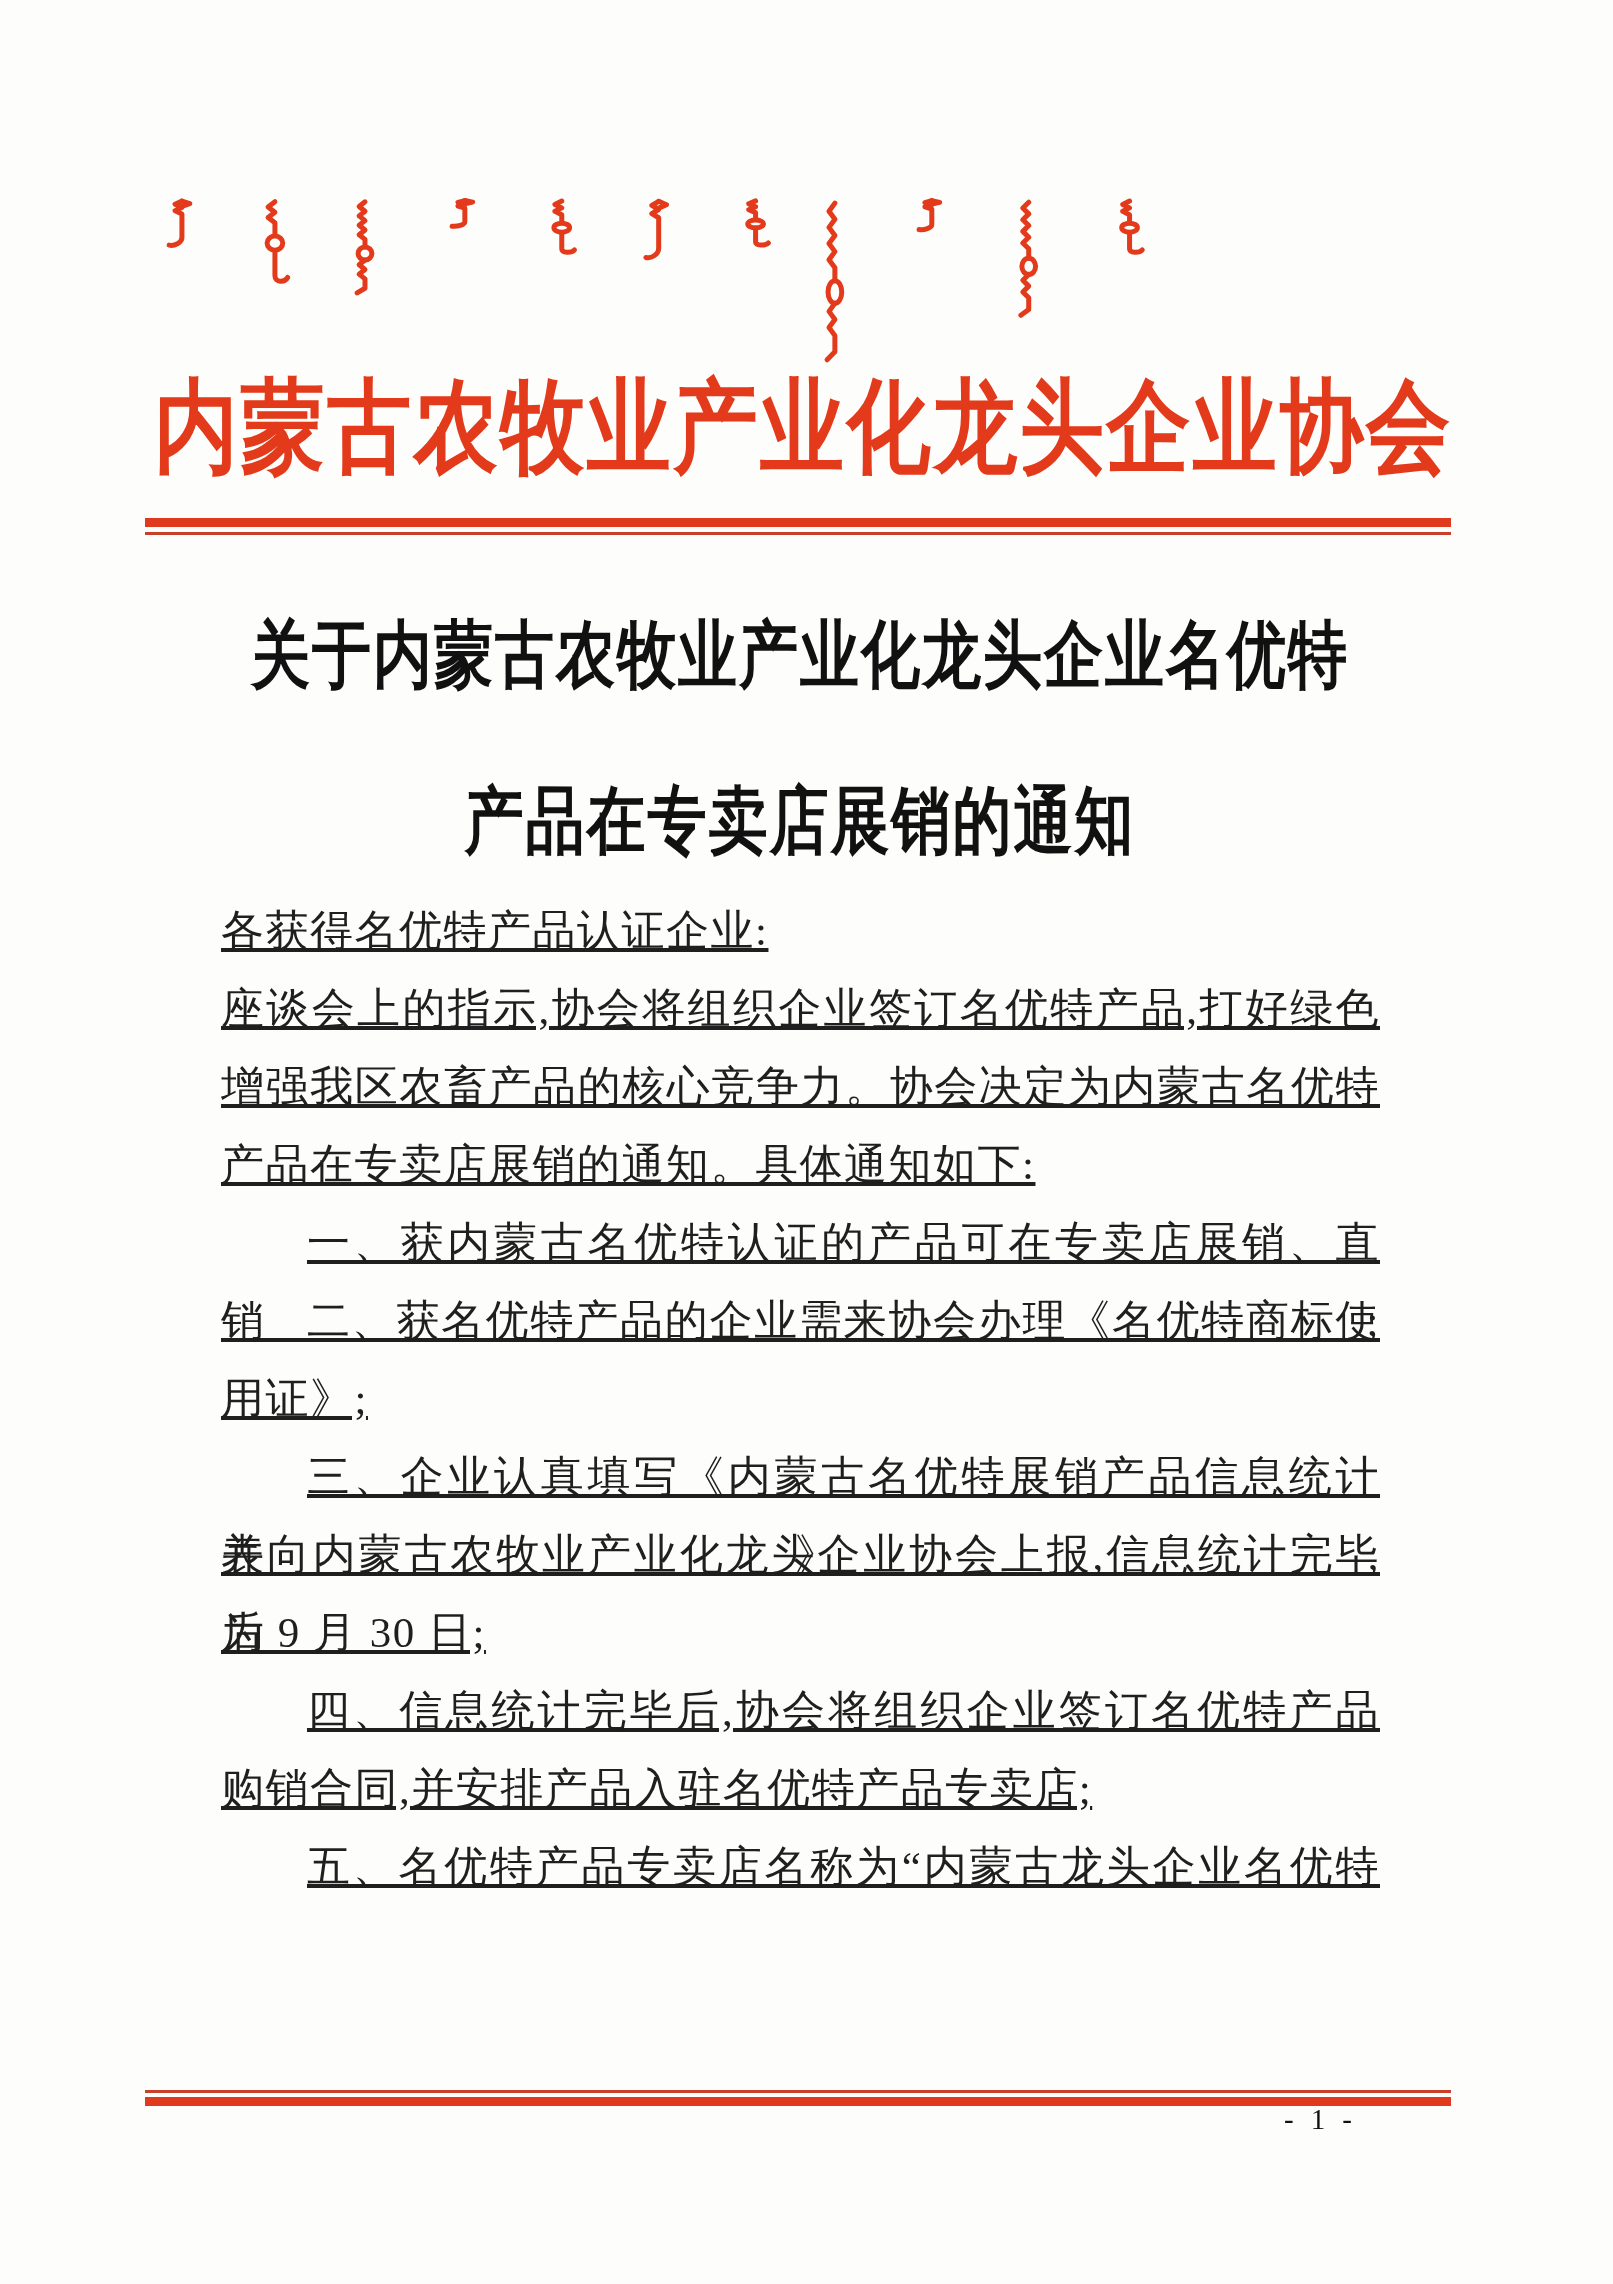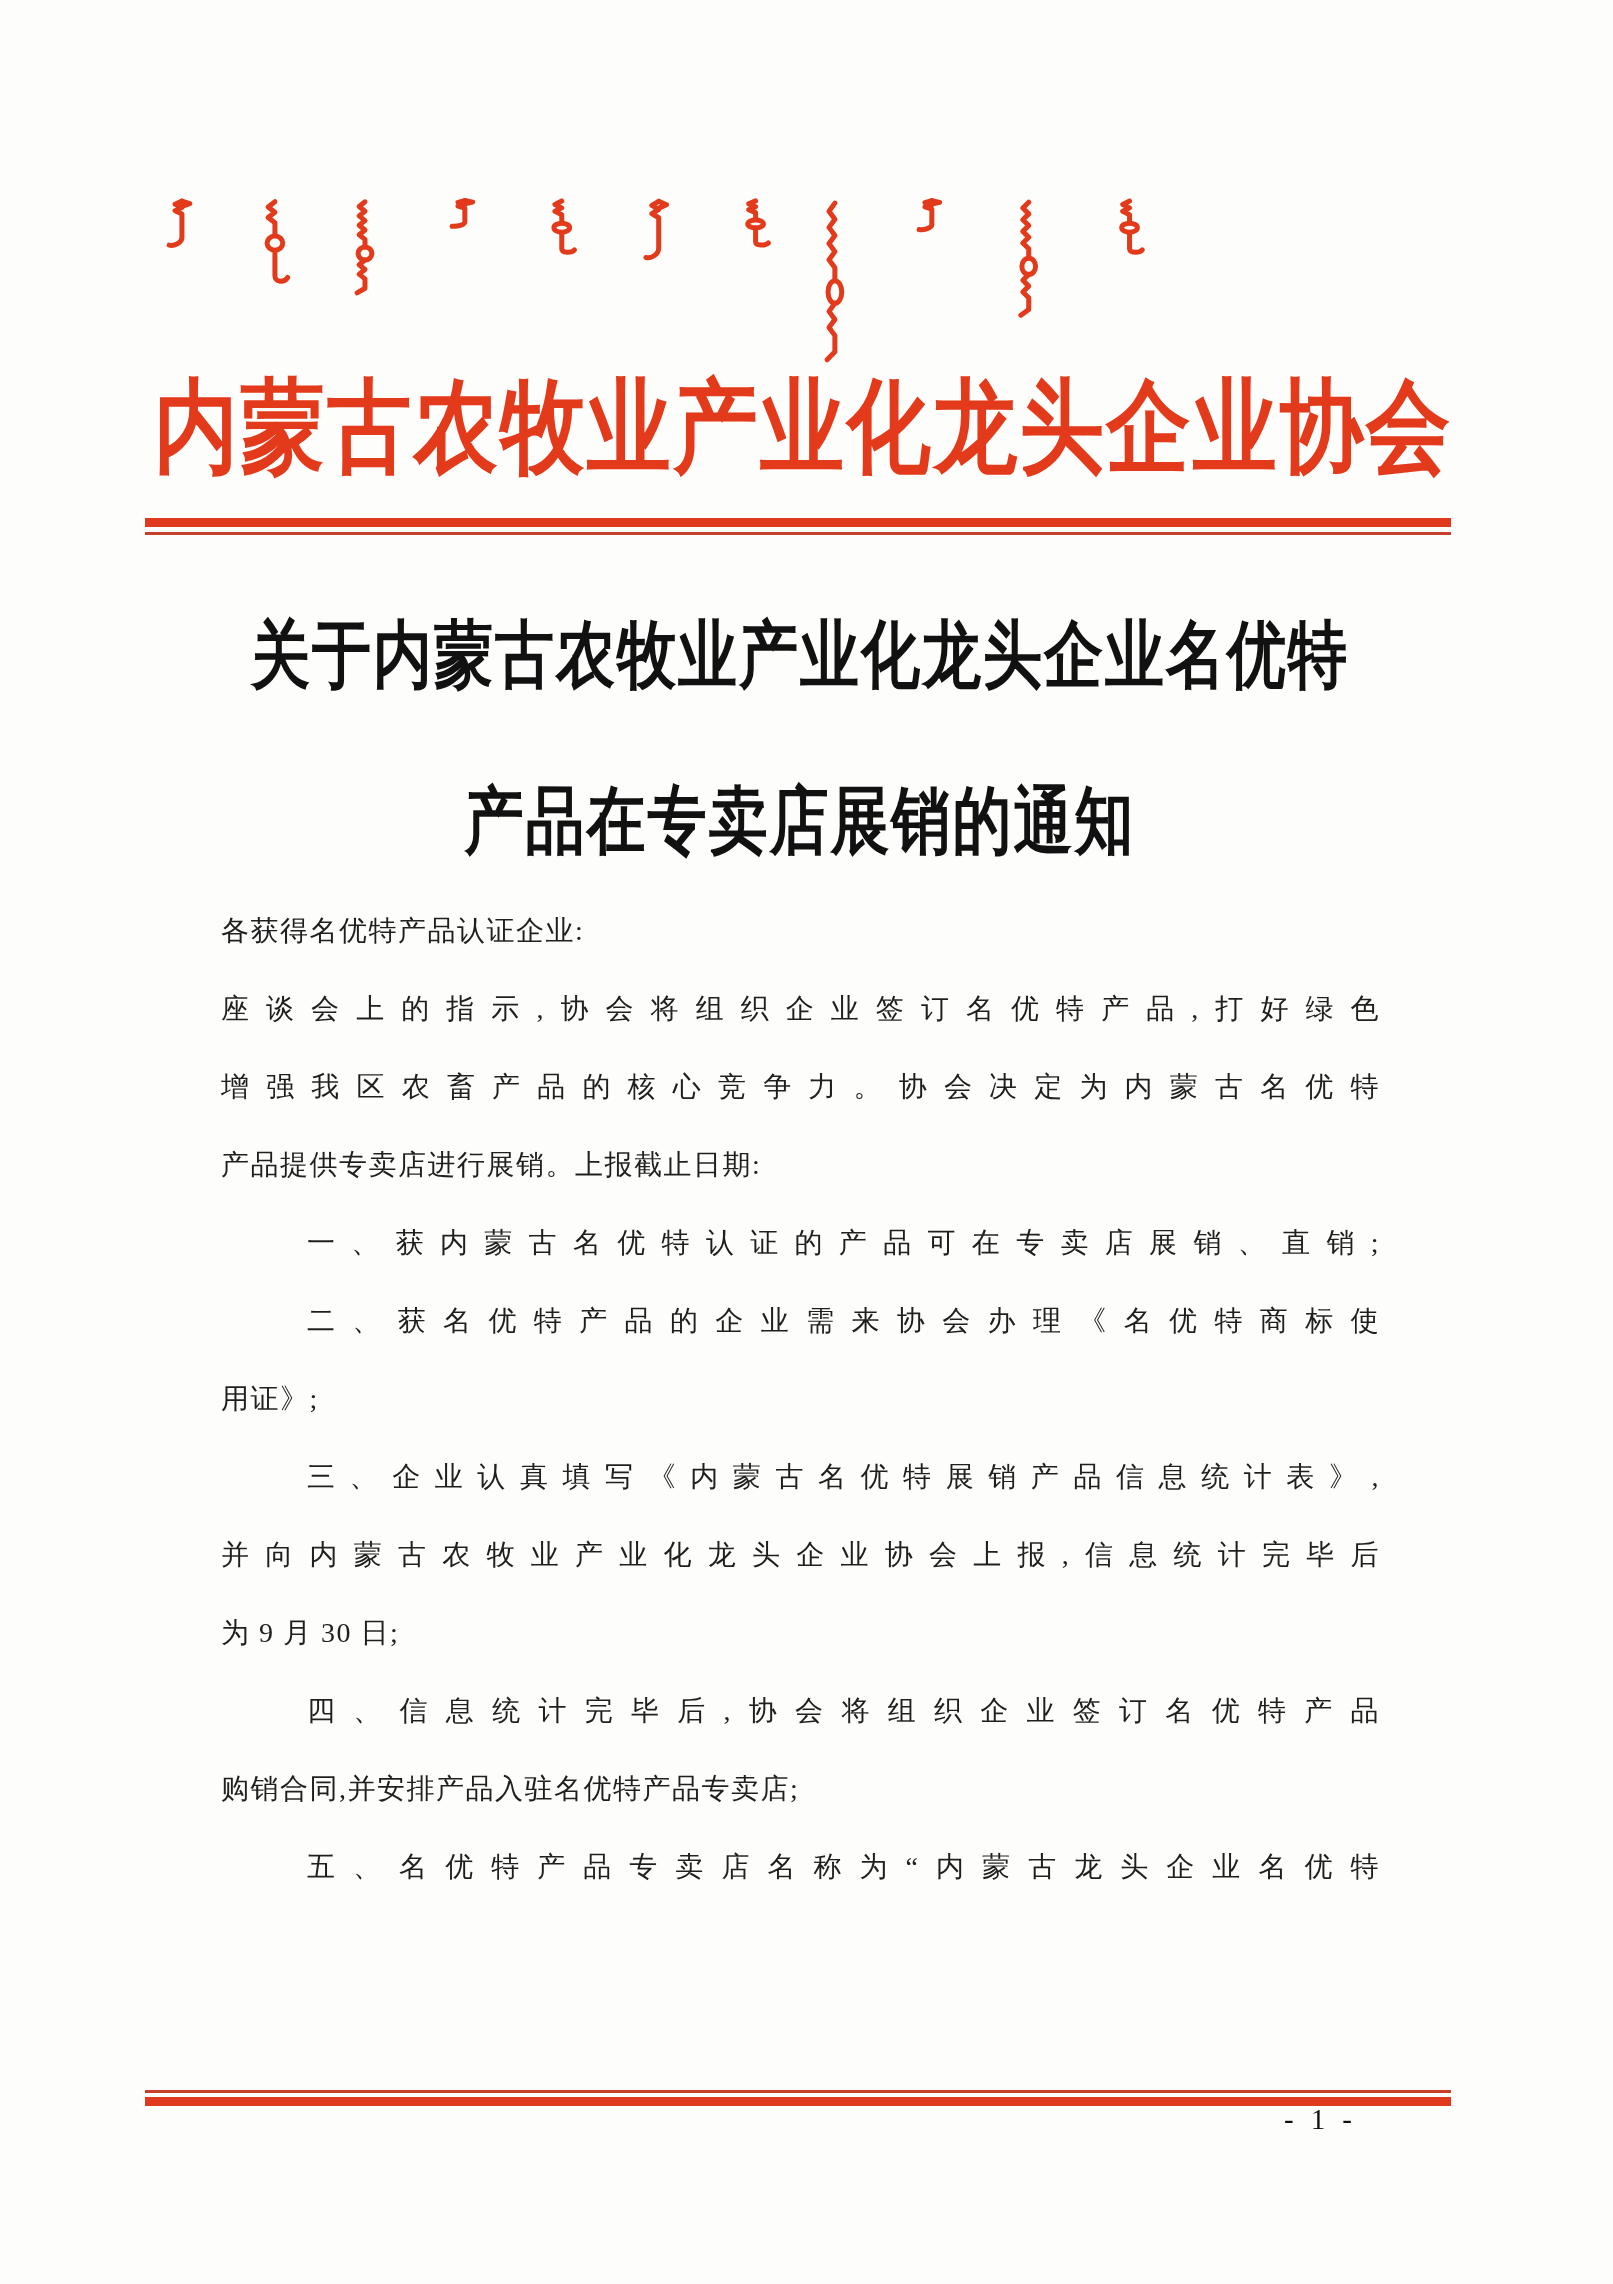--- a/index.html
+++ b/index.html
@@ -35,21 +35,21 @@
     color:#111;font-weight:bold;font-size:59px;letter-spacing:2px;
     transform:scaleY(1.25);transform-origin:top center;
     line-height:63px;white-space:nowrap;
   }
   .doc-title-1{top:616px;}
   .doc-title-2{top:782px;}
 
   
   .notice-body{
     position:absolute;left:221px;top:892px;width:1159px;
-    color:#1f1f1f;font-size:28px;letter-spacing:1.5px;
+    color:#1f1f1f;font-size:43px;letter-spacing:1.5px;text-decoration:underline;
   }
   .body-line{height:78px;line-height:78px;text-align:left;white-space:nowrap;}
   .body-line.justify{text-align:justify;text-align-last:justify;white-space:normal;}
   .body-line.indent{text-indent:86px;}
 
   .page-number{
     position:absolute;left:1284px;top:2103px;
     color:#111;font-size:29px;letter-spacing:4.9px;white-space:nowrap;
   }
 
@@ -96,21 +96,21 @@
   <div class="rule rule-top-thick"></div>
   <div class="rule rule-top-thin"></div>
 
   <div class="doc-title doc-title-1">关于内蒙古农牧业产业化龙头企业名优特</div>
   <div class="doc-title doc-title-2">产品在专卖店展销的通知</div>
 
   <div class="notice-body">
       <div class="body-line">各获得名优特产品认证企业:</div>
       <div class="body-line justify">座谈会上的指示,协会将组织企业签订名优特产品,打好绿色</div>
       <div class="body-line justify">增强我区农畜产品的核心竞争力。协会决定为内蒙古名优特</div>
-      <div class="body-line">产品提供专卖店进行展销。上报截止日期:</div>
+      <div class="body-line">产品在专卖店展销的通知。具体通知如下:</div>
       <div class="body-line indent justify">一、获内蒙古名优特认证的产品可在专卖店展销、直销;</div>
       <div class="body-line indent justify">二、获名优特产品的企业需来协会办理《名优特商标使</div>
       <div class="body-line">用证》;</div>
       <div class="body-line indent justify">三、企业认真填写《内蒙古名优特展销产品信息统计表》,</div>
       <div class="body-line justify">并向内蒙古农牧业产业化龙头企业协会上报,信息统计完毕后</div>
       <div class="body-line">为 9 月 30 日;</div>
       <div class="body-line indent justify">四、信息统计完毕后,协会将组织企业签订名优特产品</div>
       <div class="body-line">购销合同,并安排产品入驻名优特产品专卖店;</div>
       <div class="body-line indent justify">五、名优特产品专卖店名称为“内蒙古龙头企业名优特</div>
     </div>

